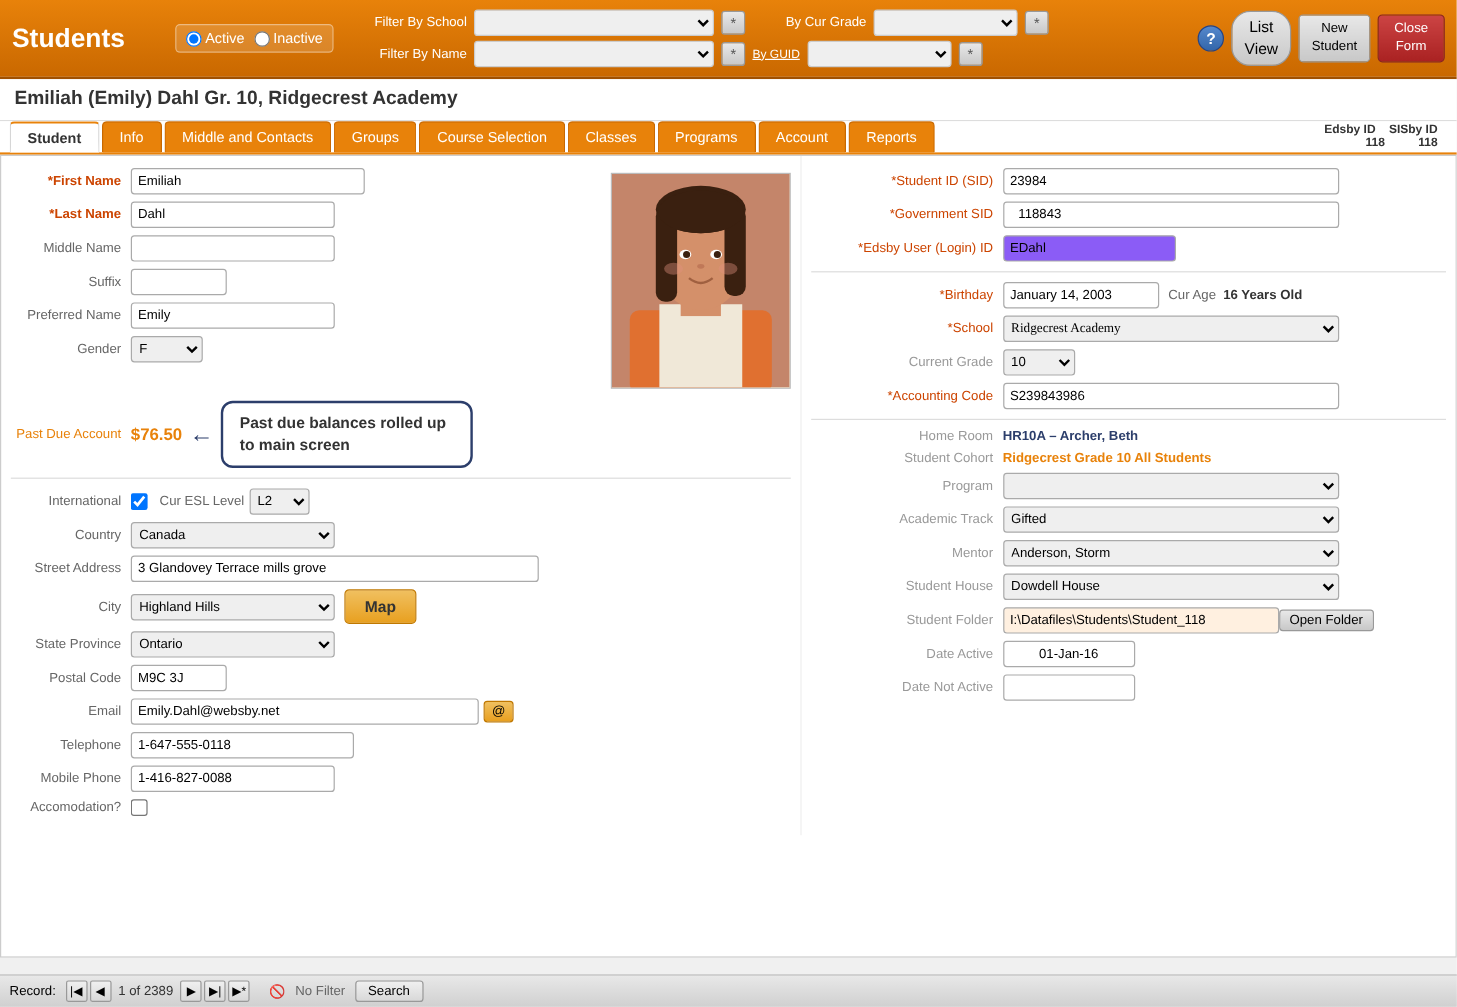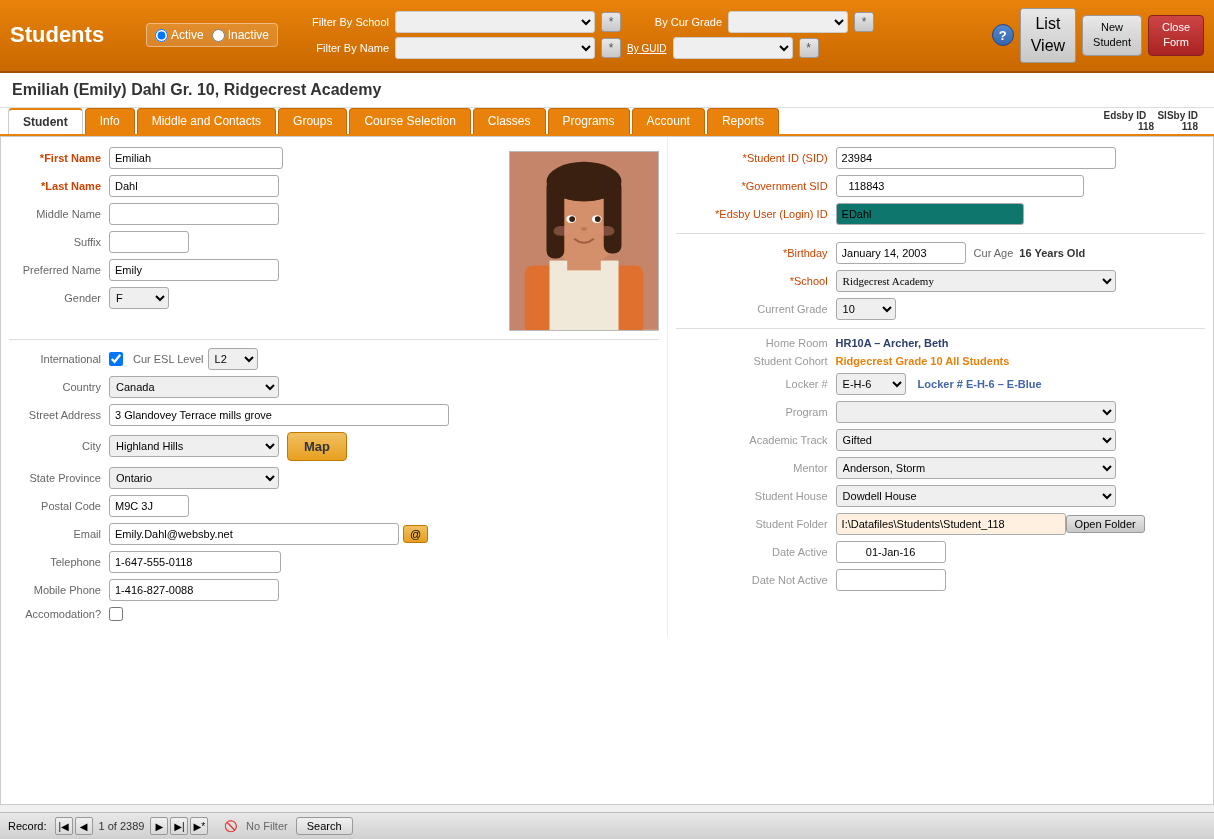--- a/index.html
+++ b/index.html
@@ -84,23 +84,23 @@
       padding: 1px 4px;
     }
     .header-buttons {
       display: flex;
       gap: 6px;
       align-items: center;
     }
     .btn-list-view {
       background: linear-gradient(to bottom, #e8e8e8, #c8c8c8);
       border: 1px solid #999;
-      border-radius: 3px;
+      border-radius: 16px;
       padding: 4px 10px;
-      font-size: 16px;
+      font-size: 13px;
       cursor: pointer;
       text-align: center;
       line-height: 1.4;
       min-width: 48px;
     }
     .btn-new-student {
       background: linear-gradient(to bottom, #e8e8e8, #c8c8c8);
       border: 1px solid #999;
       border-radius: 4px;
       padding: 4px 10px;
@@ -501,21 +501,21 @@
 <div class="content-wrapper">
   <div class="two-col">
 
     <div class="col-left-form">
 
       <div style="display:flex; gap:12px;">
 
         <div style="flex:1;">
           <div class="form-row">
             <span class="form-label required">*First Name</span>
-            <input class="form-input" style="width: 174px;" type="text" value="Emiliah">
+            <input class="form-input" style="width: 195px;" type="text" value="Emiliah">
           </div>
           <div class="form-row">
             <span class="form-label required">*Last Name</span>
             <input class="form-input" style="width: 170px;" type="text" value="Dahl">
           </div>
           <div class="form-row">
             <span class="form-label">Middle Name</span>
             <input class="form-input" style="width: 170px;" type="text" value="">
           </div>
           <div class="form-row">
@@ -565,20 +565,27 @@
 
               <path d="M65 88 Q75 96 85 88" stroke="#a06040" stroke-width="2" fill="none"></path>
 
               <ellipse cx="52" cy="80" rx="8" ry="5" fill="#e09080" opacity="0.4"></ellipse>
               <ellipse cx="98" cy="80" rx="8" ry="5" fill="#e09080" opacity="0.4"></ellipse>
             </svg>
           </div>
         </div>
       </div>
 
+      <div style="display:flex; align-items:center; margin:10px 0 8px 0;">
+        <span class="form-label" style="color:#e8820a; min-width:100px; text-align:right; padding-right:8px; font-size:11px;">Past Due Account</span>
+        <span style="color:#e8820a; font-size:14px; font-weight:bold;">$76.50</span>
+
+        <span style="color:#2c3e6b; font-size:20px; margin-left:6px;">←</span>
+        <div style="background:white; border:2px solid #2c3e6b; border-radius:10px; padding:8px 14px; font-size:13px; font-weight:bold; color:#333; max-width:210px; line-height:1.4; margin-left:6px;">Past due balances rolled up to main screen</div>
+      </div>
 
       <hr class="section-separator">
 
       <div class="form-row">
         <span class="form-label">International</span>
         <input type="checkbox" checked="" style="">
         <span style="margin-left:10px; font-size:11px; color:#666;">Cur ESL Level</span>
         <select class="form-select" style="width:50px; margin-left:4px;">
           <option>L2</option><option>L1</option><option>L3</option>
         </select>
@@ -617,21 +624,21 @@
       </div>
 
       <div class="form-row">
         <span class="form-label">Email</span>
         <input class="form-input" style="width: 290px;" type="text" value="Emily.Dahl@websby.net">
         <button class="btn-email-at">@</button>
       </div>
 
       <div class="form-row">
         <span class="form-label">Telephone</span>
-        <input class="form-input" style="width: 172px;" type="text" value="1-647-555-0118">
+        <input class="form-input" style="width: 186px;" type="text" value="1-647-555-0118">
       </div>
 
       <div class="form-row">
         <span class="form-label">Mobile Phone</span>
         <input class="form-input" style="width: 170px;" type="text" value="1-416-827-0088">
       </div>
 
       <div class="form-row">
         <span class="form-label">Accomodation?</span>
         <input type="checkbox" style="">
@@ -640,26 +647,26 @@
 
     <div class="col-right-form">
 
       <div class="right-form-row">
         <span class="right-label required">*Student ID (SID)</span>
         <input class="right-input" style="width: 280px;" type="text" value="23984">
       </div>
 
       <div class="right-form-row">
         <span class="right-label required">*Government SID</span>
-        <input class="right-input" style="width: 248px; padding-left: 12px;" type="text" value="118843">
+        <input class="right-input" style="width: 280px; padding-left: 12px;" type="text" value="118843">
       </div>
 
       <div class="right-form-row">
         <span class="right-label required">*Edsby User (Login) ID</span>
-        <input class="right-input" style="width: 188px; background: #0f766e;" type="text" value="EDahl">
+        <input class="right-input" style="width: 144px; background: #8b5cf6;" type="text" value="EDahl">
       </div>
 
       <hr class="section-separator">
 
       <div class="right-form-row">
         <span class="right-label required">*Birthday</span>
         <input class="right-input" style="width: 130px;" type="text" value="January 14, 2003">
         <span style="margin-left:8px; font-size:11px; color:#666;">Cur Age</span>
         <span style="margin-left:6px; font-size:11px; font-weight:bold; color:#333;">16 Years Old</span>
       </div>
@@ -671,42 +678,37 @@
         </select>
       </div>
 
       <div class="right-form-row">
         <span class="right-label">Current Grade</span>
         <select class="right-select" style="width:60px;">
           <option>10</option><option>9</option><option>11</option><option>12</option>
         </select>
       </div>
 
+      <div class="right-form-row">
+        <span class="right-label required">*Accounting Code</span>
+        <input class="right-input" style="width: 280px;" type="text" value="S239843986">
+      </div>
 
       <hr class="section-separator">
 
       <div class="right-form-row">
         <span class="right-label" style="color:#999;">Home Room</span>
         <span class="right-value bold">HR10A – Archer, Beth</span>
       </div>
 
       <div class="right-form-row">
         <span class="right-label" style="color:#999;">Student Cohort</span>
         <span class="right-value orange">Ridgecrest Grade 10 All Students</span>
       </div>
 
-      <div class="right-form-row">
-        <span class="right-label" style="color:#999;">Locker #</span>
-        <div class="locker-row">
-          <select class="right-select" style="width:70px;">
-            <option>E-H-6</option>
-          </select>
-          <span style="margin-left:6px; color:#4466aa; font-weight:bold; font-size:11px;">Locker # E-H-6 – E-Blue</span>
-        </div>
-      </div>
 
       <div class="right-form-row">
         <span class="right-label" style="color:#999;">Program</span>
         <select class="right-select" style="width:280px;">
           <option></option>
         </select>
       </div>
 
       <div class="right-form-row">
         <span class="right-label" style="color:#999;">Academic Track</span>

